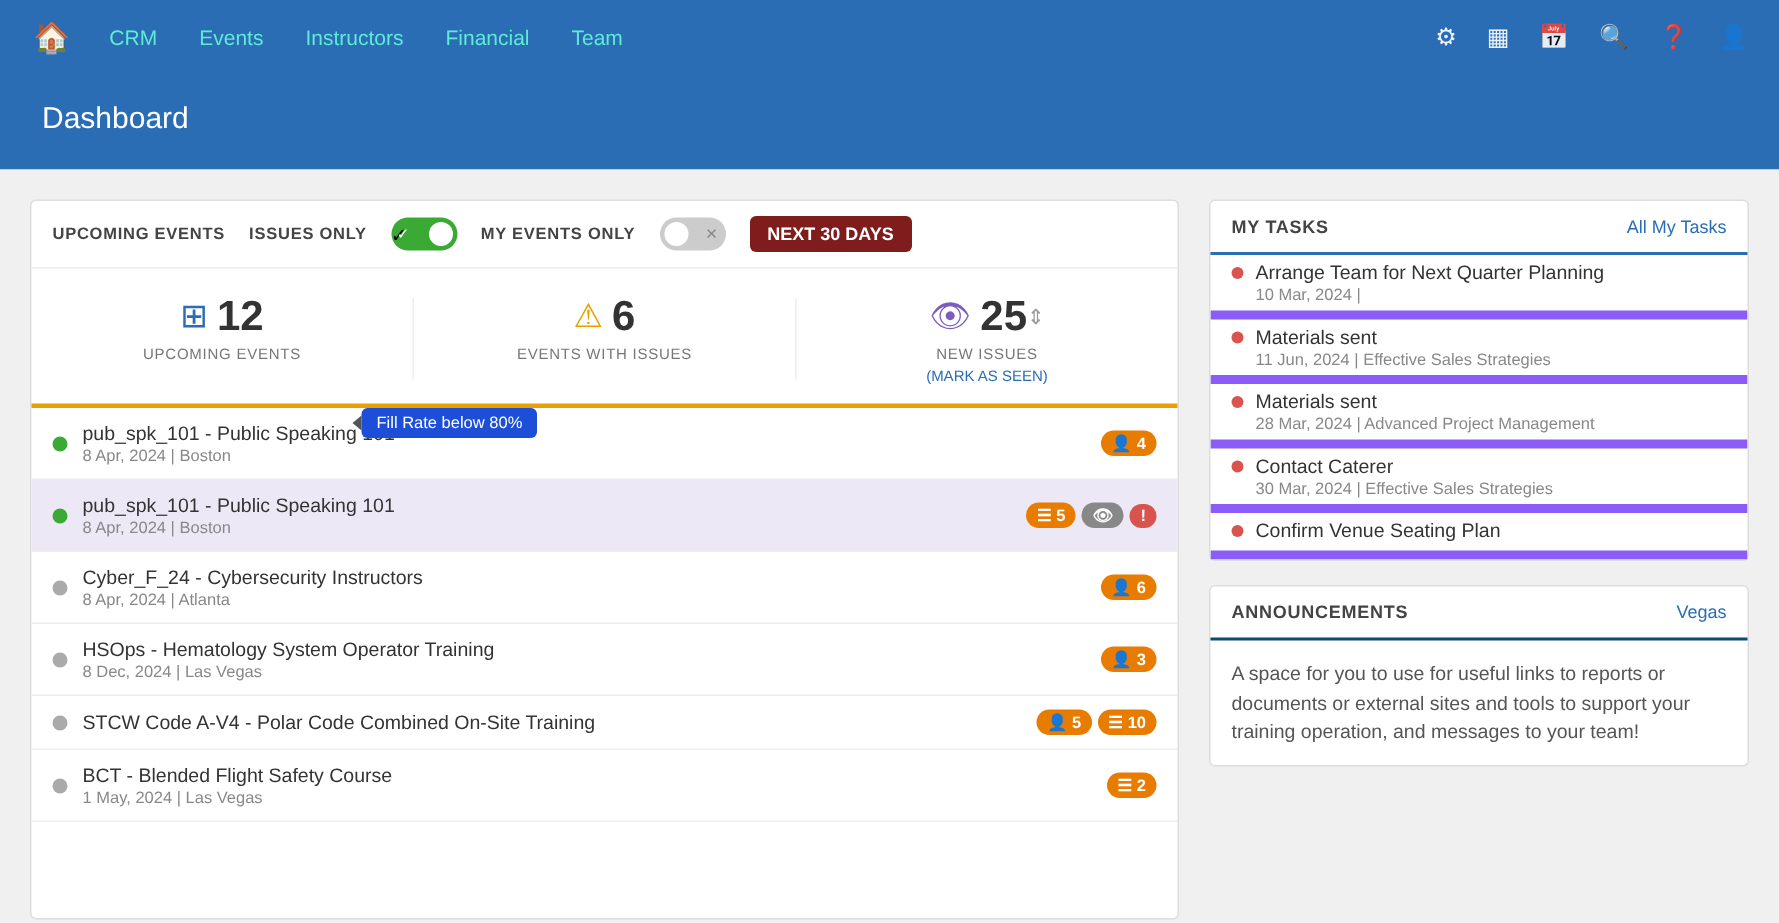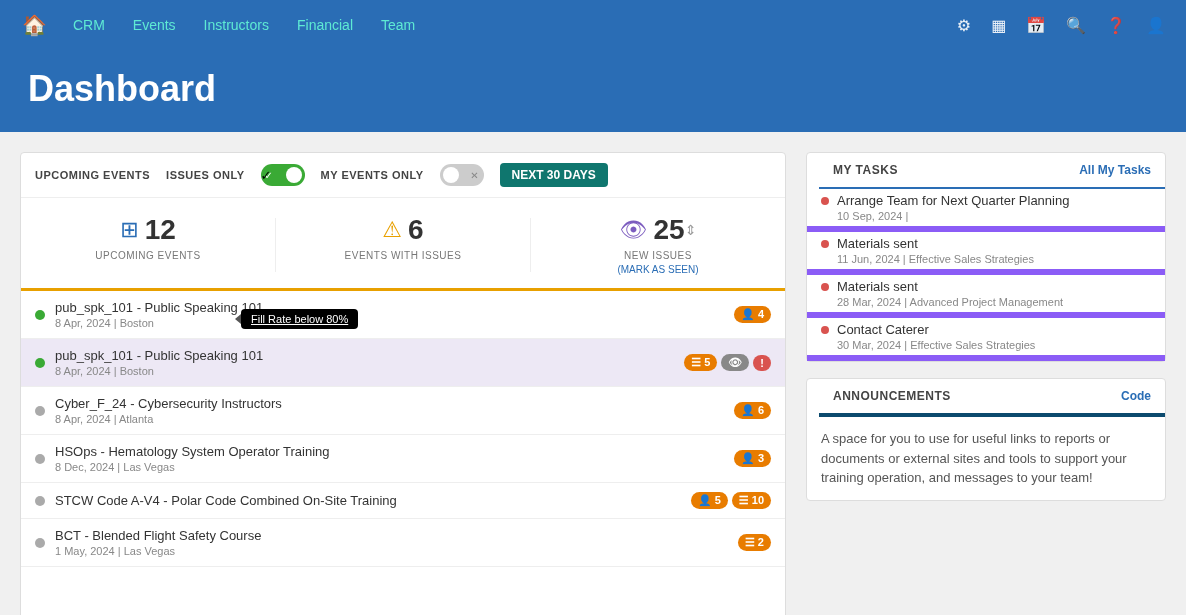--- a/index.html
+++ b/index.html
@@ -36,22 +36,22 @@
       opacity: 0.9;
     }
 
     
     .page-header {
       background: #2a6db5;
       padding: 18px 28px 22px;
     }
     .page-header h1 {
       color: #fff;
-      font-size: 36px;
-      font-weight: 700;
+      font-size: 20px;
+      font-weight: 400;
     }
 
     
     .main-content {
       display: flex;
       padding: 20px 20px;
       gap: 20px;
       background: #f0f0f0;
       min-height: 520px;
     }
@@ -121,21 +121,21 @@
       background: #fff;
       border-radius: 50%;
     }
     .toggle-off .x-mark {
       position: absolute;
       right: 5px;
       color: #888;
       font-size: 10px;
     }
     .next-30-btn {
-      background: #0f766e;
+      background: #7f1d1d;
       color: #fff;
       border: none;
       border-radius: 4px;
       padding: 5px 12px;
       font-size: 12px;
       font-weight: bold;
       cursor: pointer;
     }
 
     
@@ -218,30 +218,29 @@
       font-weight: bold;
       color: #fff;
     }
     .badge-orange { background: #e87c00; }
     .badge-gray { background: #888; }
     .badge-red { background: #d9534f; }
 
     
     .tooltip-box {
       position: absolute;
-      background: #000000;
+      background: #1d4ed8;
       color: #fff;
       font-size: 11px;
       padding: 4px 10px;
       border-radius: 4px;
-      top: 18px;
+      top: 0;
       left: 220px;
       white-space: nowrap;
       z-index: 10;
-      text-decoration: underline;
     }
     .tooltip-box::before {
       content: '';
       position: absolute;
       left: -6px;
       top: 50%;
       transform: translateY(-50%);
       border-width: 5px 6px 5px 0;
       border-style: solid;
       border-color: transparent #555 transparent transparent;
@@ -260,55 +259,53 @@
       border: 1px solid #ddd;
       border-radius: 4px;
     }
 
     .panel-header {
       display: flex;
       justify-content: space-between;
       align-items: center;
       padding: 10px 14px;
       border-bottom: 2px solid #2a6db5;
-      margin-left: 12px;
     }
     .panel-title {
       font-size: 12px;
       font-weight: bold;
       color: #444;
       letter-spacing: 0.5px;
     }
     .panel-link {
       font-size: 12px;
       color: #2a6db5;
       text-decoration: none;
       cursor: pointer;
-      font-weight: bold;
     }
 
     .task-item {
       display: flex;
       align-items: flex-start;
       padding: 4px 14px;
       border-bottom: 6px solid #8b5cf6;
       gap: 8px;
     }
     .task-dot {
       width: 8px;
       height: 8px;
       border-radius: 50%;
       background: #d9534f;
       margin-top: 4px;
       flex-shrink: 0;
     }
     .task-text { font-size: 13px; color: #333; }
     .task-meta { font-size: 11px; color: #888; margin-top: 2px; }
 
-    .announcements-panel .panel-header { border-bottom: 4px solid #0c4a6e; }
+    .announcements-panel .panel-header { border-bottom: 2px solid #0c4a6e; }
     .announcements-body {
       padding: 12px 14px;
       font-size: 13px;
       color: #555;
       line-height: 1.5;
     }
 
     .scrollbar-area {
       max-height: 220px;
       overflow-y: auto;
@@ -458,21 +455,21 @@
     <div class="tasks-panel">
       <div class="panel-header">
         <span class="panel-title">MY TASKS</span>
         <a class="panel-link">All My Tasks</a>
       </div>
       <div class="scrollbar-area" id="tasks-list">
           <div class="task-item">
             <div class="task-dot"></div>
             <div>
               <div class="task-text">Arrange Team for Next Quarter Planning</div>
-              <div class="task-meta">10 Sep, 2024 |</div>
+              <div class="task-meta">10 Mar, 2024 |</div>
             </div>
           </div>
           <div class="task-item">
             <div class="task-dot"></div>
             <div>
               <div class="task-text">Materials sent</div>
               <div class="task-meta">11 Jun, 2024 | Effective Sales Strategies</div>
             </div>
           </div>
           <div class="task-item">
@@ -482,25 +479,32 @@
               <div class="task-meta">28 Mar, 2024 | Advanced Project Management</div>
             </div>
           </div>
           <div class="task-item">
             <div class="task-dot"></div>
             <div>
               <div class="task-text">Contact Caterer</div>
               <div class="task-meta">30 Mar, 2024 | Effective Sales Strategies</div>
             </div>
           </div>
+          <div class="task-item">
+            <div class="task-dot"></div>
+            <div>
+              <div class="task-text">Confirm Venue Seating Plan</div>
+              <div class="task-meta"></div>
+            </div>
+          </div>
         </div>
     </div>
 
     <div class="announcements-panel">
       <div class="panel-header">
         <span class="panel-title">ANNOUNCEMENTS</span>
-        <a class="panel-link">Code</a>
+        <a class="panel-link">Vegas</a>
       </div>
       <div class="announcements-body">A space for you to use for useful links to reports or documents or external sites and tools to support your training operation, and messages to your team!</div>
     </div>
 
   </div>
 </div>
 
 </body></html>

